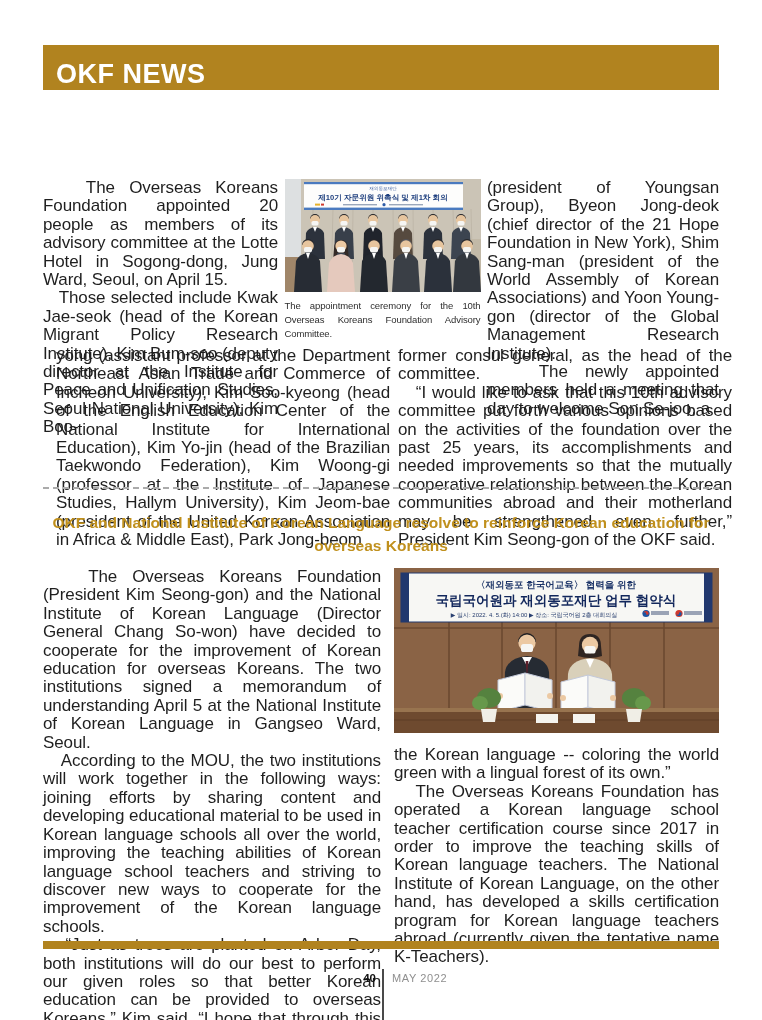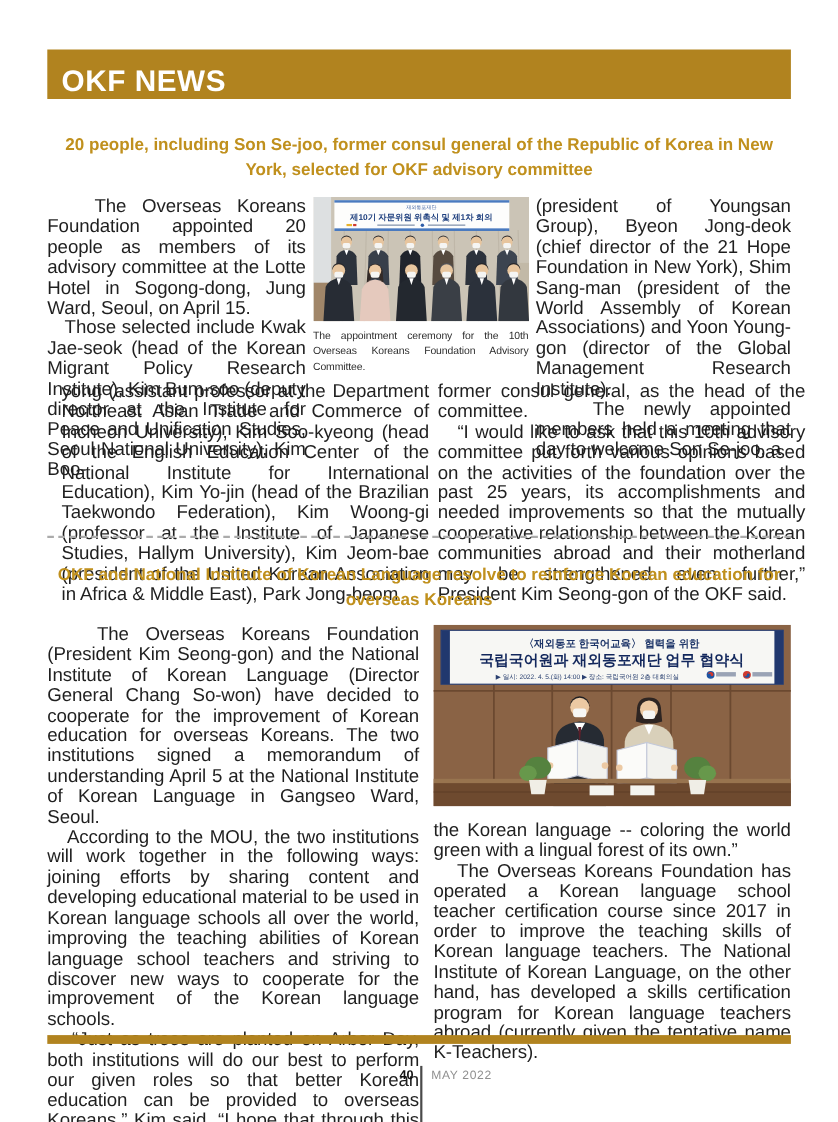--- a/index.html
+++ b/index.html
@@ -81,21 +81,20 @@
 </style>
 </head>
 <body>
 
 <div class="page">
 
   <div class="header-bar">
     <span class="hdr-title">OKF NEWS</span>
   </div>
 
-  <h2 class="art-title" id="art1-title">20 people, including Son Se-joo, former consul general of the Republic of Korea in New York, selected for OKF advisory committee</h2>
 
   <div id="art1-top">
     <div class="colL body-text">   The Overseas Koreans Foundation appointed 20 people as members of its advisory committee at the Lotte Hotel in Sogong-dong, Jung Ward, Seoul, on April 15.
    Those selected include Kwak Jae-seok (head of the Korean Migrant Policy Research Institute), Kim Bum-soo (deputy director at the Institute for Peace and Unification Studies, Seoul National University), Kim Boo-</div>
 
     <div class="figure">
 
       <svg class="photo-frame" width="196" height="113" viewBox="0 0 196 113">
         <rect width="196" height="113" fill="#cbc4b6"></rect>
         <rect width="16" height="113" fill="#dde0e1"></rect>

